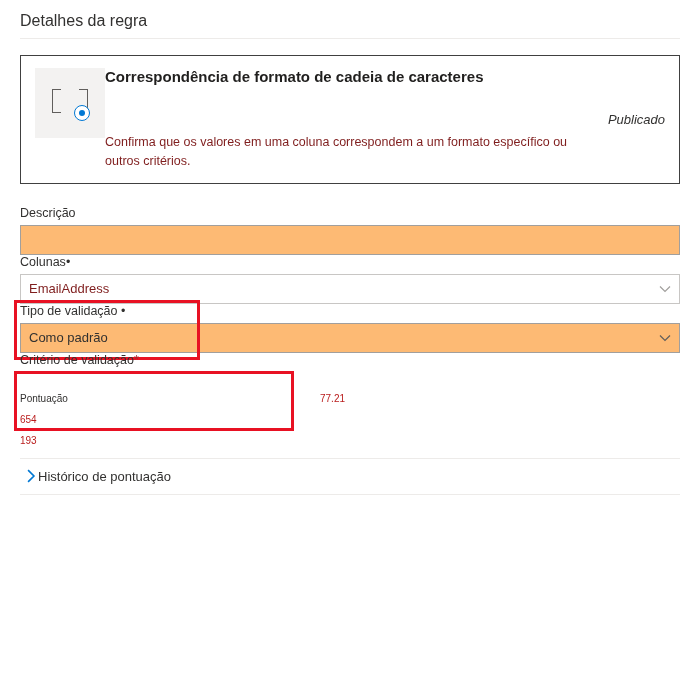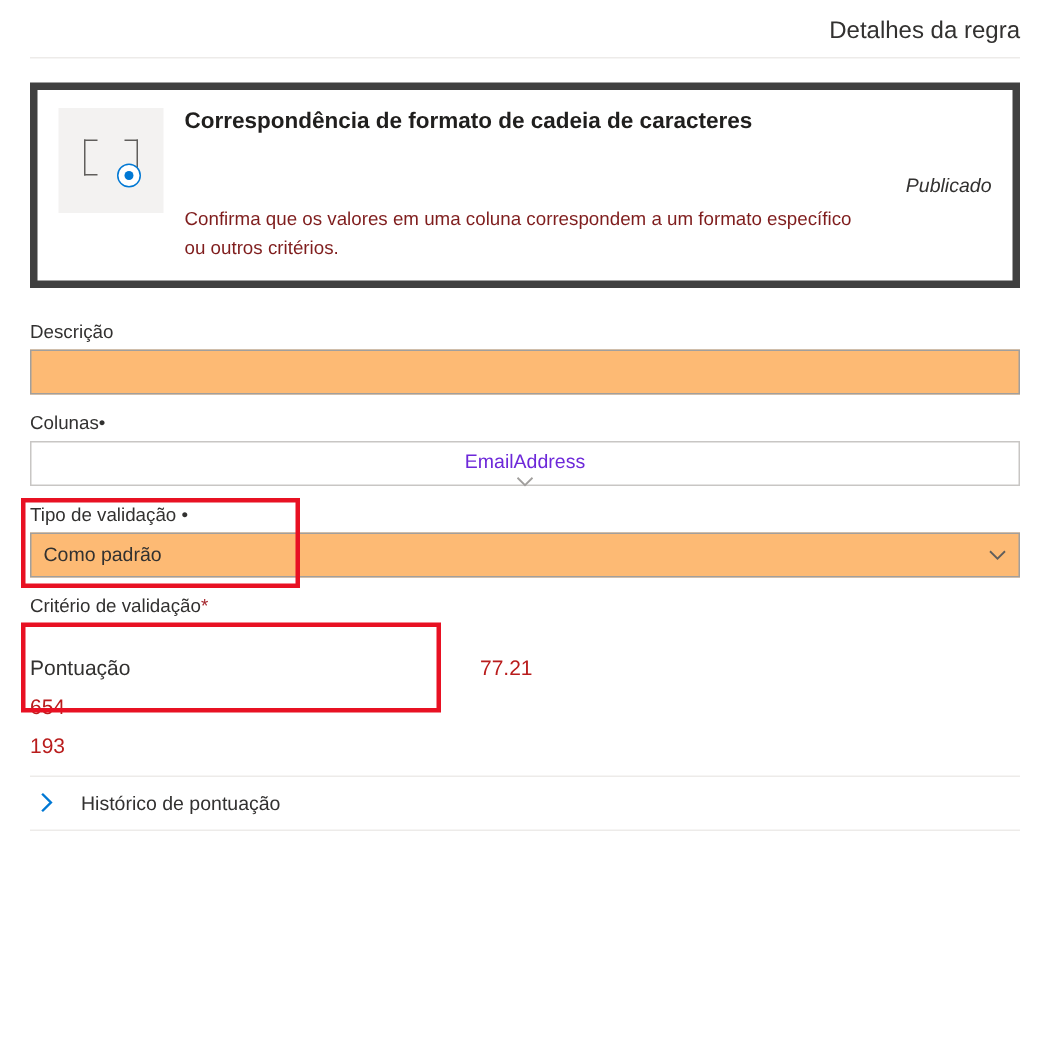--- a/index.html
+++ b/index.html
@@ -9,34 +9,32 @@
       color: #323130;
       background: #fff;
       width: 700px;
       padding: 12px 20px 20px 20px;
     }
     .page-title {
       font-size: 16px;
       font-weight: 400;
       color: #323130;
       margin-bottom: 8px;
-      text-align: right;
     }
     .hr {
       border: none;
       border-top: 1px solid #edebe9;
       margin-bottom: 16px;
     }
     .header-card {
       display: flex;
       align-items: flex-start;
-      border: 5px solid #404040;
+      border: 1px solid #404040;
       padding: 12px 14px;
       margin-bottom: 22px;
-      gap: 14px;
     }
     .icon-box {
       width: 70px;
       height: 70px;
       min-width: 70px;
       background: #f3f2f1;
       display: flex;
       align-items: center;
       justify-content: center;
     }
@@ -94,21 +92,21 @@
       line-height: 1.5;
       margin-top: 48px;
     }
     .status-label {
       font-size: 13px;
       color: #323130;
       align-self: center;
       padding-left: 10px;
       font-style: italic;
     }
-    .field-group { margin-bottom: 12px; }
+    .field-group { margin-bottom: 0; }
     .field-label {
       font-size: 12.5px;
       color: #323130;
       margin-bottom: 5px;
       display: block;
     }
     .field-label .req { color: #323130; }
     .field-label .req-red { color: #a4262c; }
     .text-input, .select-input, .textarea-input {
       width: 100%;
@@ -121,23 +119,22 @@
       height: 30px;
     }
     .select-input {
       display: flex;
       align-items: center;
       justify-content: space-between;
       cursor: pointer;
     }
     .select-input.disabled {
       background: #fff;
-      color: #6d28d9;
+      color: #7f1d1d;
       border-color: #c8c6c4;
-      flex-direction: column;
     }
     .chevron-down {
       width: 12px;
       height: 12px;
       display: inline-block;
     }
     .chevron-down svg { width: 100%; height: 100%; }
     .textarea-input {
       height: 64px;
       resize: both;
@@ -151,34 +148,33 @@
       pointer-events: none;
     }
     .rel { position: relative; }
     .stats {
       margin-top: 26px;
       margin-bottom: 12px;
     }
     .stat-row {
       display: flex;
       margin-bottom: 10px;
-      font-size: 14px;
+      font-size: 10px;
     }
     .stat-label {
       width: 300px;
       color: #323130;
     }
     .stat-value {
       color: #b91c1c;
     }
     .section-bar {
       display: flex;
       align-items: center;
       padding: 10px 4px;
-      gap: 16px;
       cursor: pointer;
     }
     .chevron-right {
       width: 14px;
       height: 14px;
       display: inline-flex;
       align-items: center;
       color: #0078d4;
     }
     .section-bar-label {

